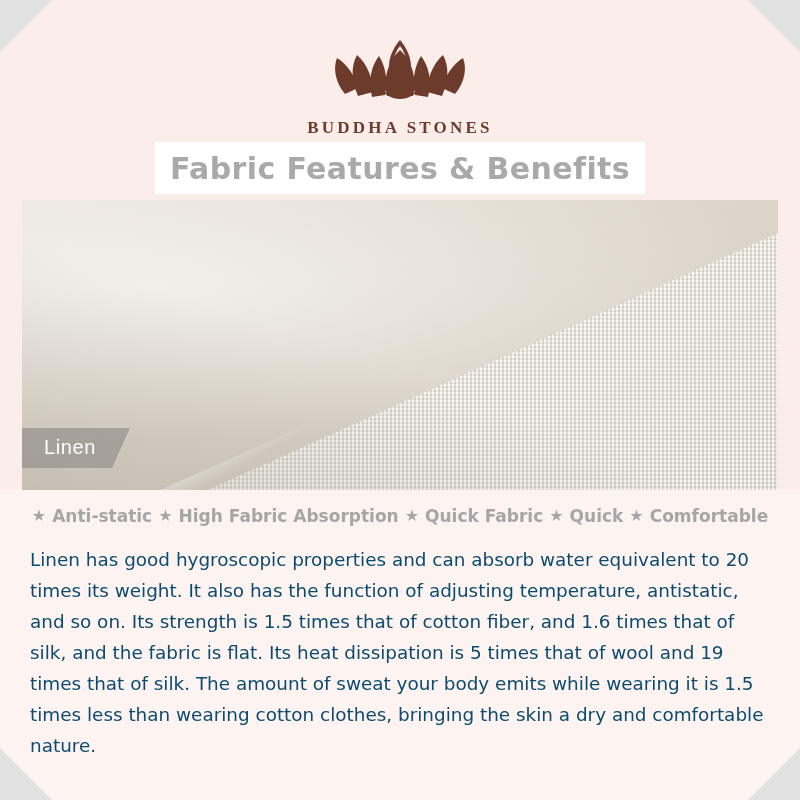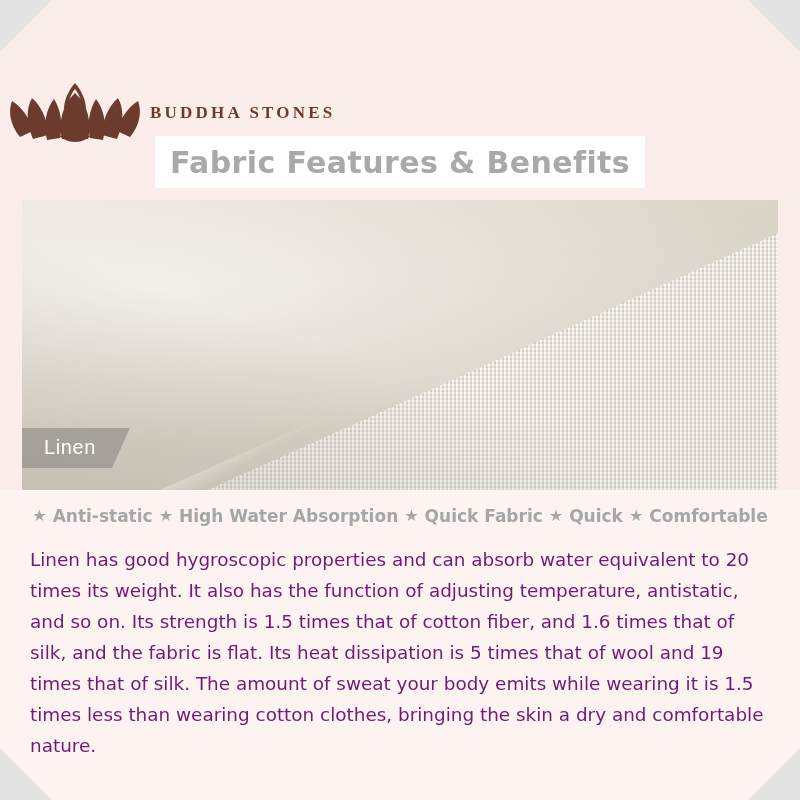--- a/index.html
+++ b/index.html
@@ -26,37 +26,37 @@
   .corner.tr { top: 0; right: 0; clip-path: polygon(100% 0, 100% 100%, 0 0); }
   .corner.bl { bottom: 0; left: 0; clip-path: polygon(0 100%, 100% 100%, 0 0); }
   .corner.br { bottom: 0; right: 0; clip-path: polygon(100% 100%, 0 100%, 100% 0); }
 
   
   .header {
     position: relative;
     height: 200px;
     background: #fbeeea;
     display: flex;
-    flex-direction: row;
+    flex-direction: column;
     align-items: center;
     padding-top: 22px;
   }
   .logo-mark { width: 150px; height: 92px; }
   .brand-name {
     margin-top: 4px;
     font-family: "Liberation Serif", serif;
     font-size: 17px;
     letter-spacing: 3.2px;
     color: #6d3b2b;
     font-weight: 700;
   }
   .title-band {
     position: absolute;
     left: 155px; right: 155px;
-    bottom: 12px;
+    bottom: 6px;
     height: 52px;
     background: #ffffff;
     display: flex;
     align-items: center;
     justify-content: center;
   }
   .title-band .title {
     font-family: "DejaVu Sans", sans-serif;
     font-size: 30px;
     font-weight: 700;
@@ -137,21 +137,21 @@
 
   
   .body-copy {
     padding: 8px 30px 0 30px;
     background: #fdf4f2;
   }
   .body-copy p {
     font-family: "DejaVu Sans", sans-serif;
     font-size: 18.4px;
     line-height: 31px;
-    color: #701a75;
+    color: #0c4a6e;
     text-align: left;
   }
   .footer-spacer { height: 40px; background: #fdf4f2; }
 </style>
 </head>
 <body>
 
 <div class="page">
 
   <div class="corner tl"></div>
@@ -202,21 +202,21 @@
     <div class="label-tag">Linen</div>
   </div>
 
   <div class="features">
     <div class="feature">
       <span class="star">★</span>
       <span>Anti-static</span>
     </div>
     <div class="feature">
       <span class="star">★</span>
-      <span>High Water Absorption</span>
+      <span>High Fabric Absorption</span>
     </div>
     <div class="feature">
       <span class="star">★</span>
       <span>Quick Fabric</span>
     </div>
     <div class="feature">
       <span class="star">★</span>
       <span>Quick</span>
     </div>
     <div class="feature">

